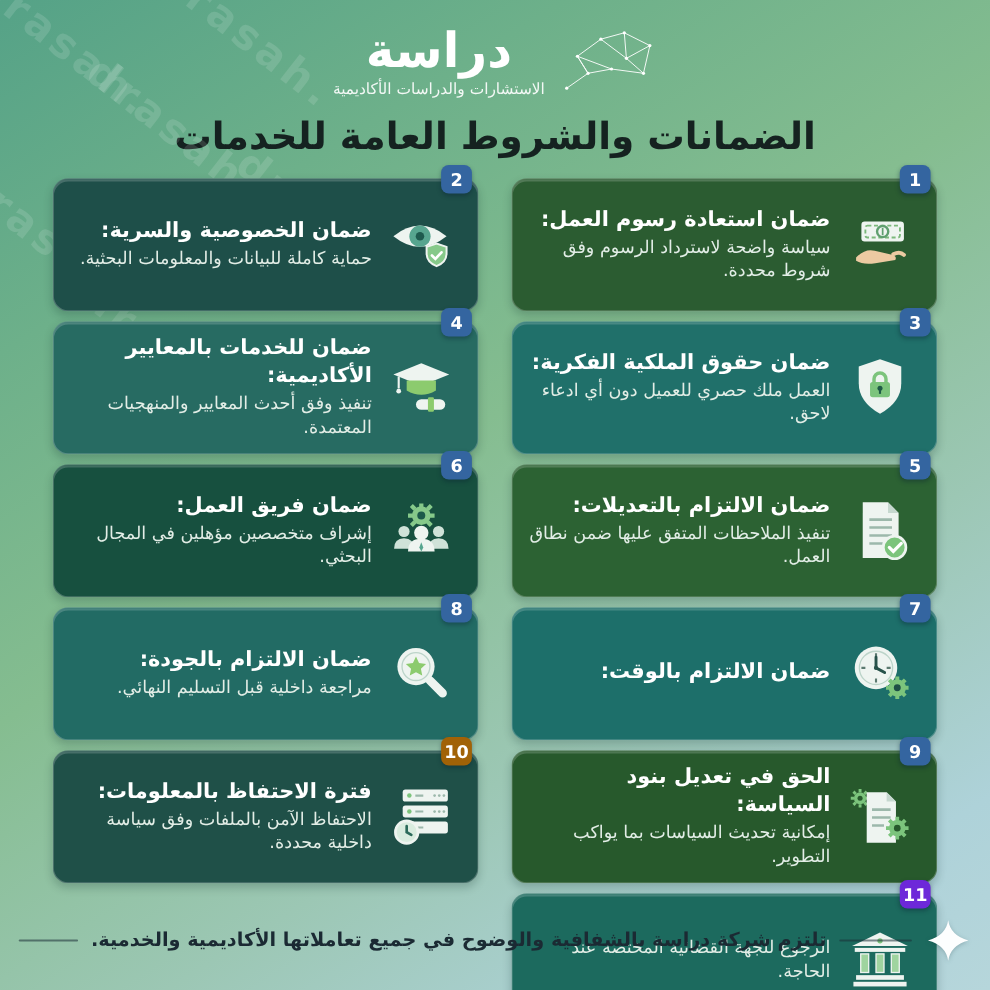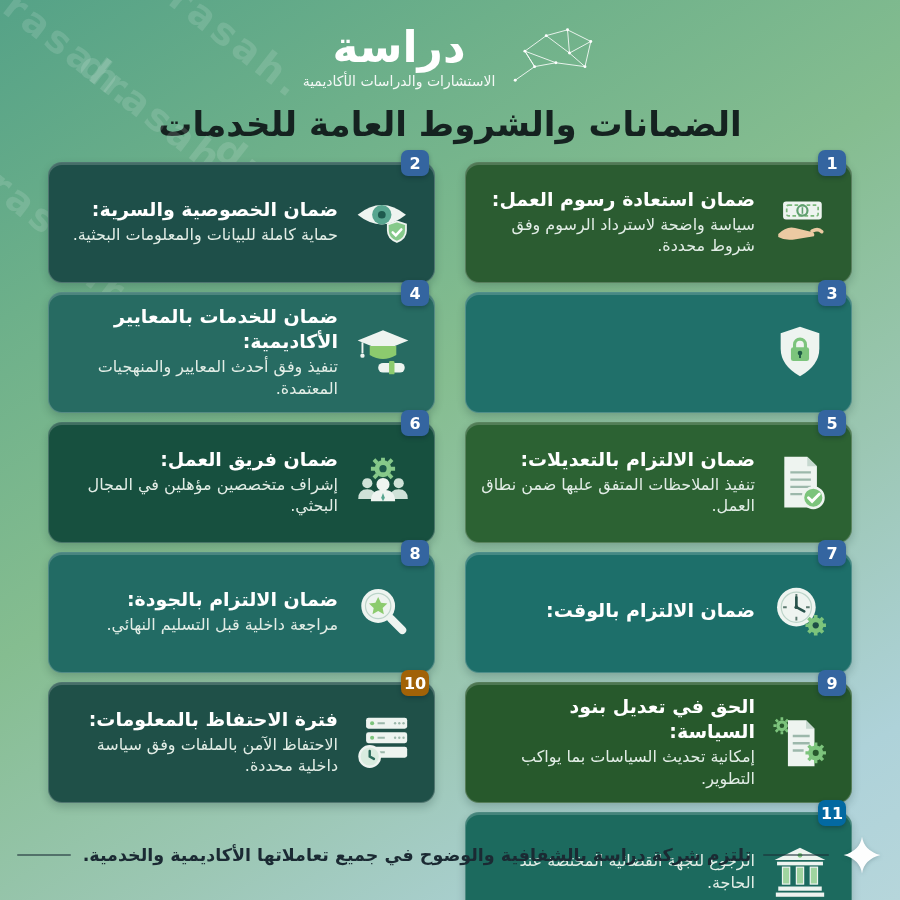--- a/index.html
+++ b/index.html
@@ -145,20 +145,24 @@
     <span class="badge" style="background: rgb(52, 101, 160);">3</span>
     <span class="icon-wrap">
           <svg viewBox="0 0 48 48" width="62" height="58">
   <path d="M24 3 L40 8.5 V21 Q40 35 24 44 Q8 35 8 21 V8.5 Z" fill="#eef4f0"></path>
   <path d="M19.5 21 v-3.2 a4.5 4.5 0 0 1 9 0 V21" fill="none" stroke="#7cc47c" stroke-width="2.6"></path>
   <rect x="16.5" y="20" width="15" height="11.5" rx="2" fill="#7cc47c"></rect>
   <circle cx="24" cy="24.8" r="1.9" fill="#1f5a46"></circle>
   <rect x="23.2" y="25.8" width="1.6" height="3.2" fill="#1f5a46"></rect>
 </svg>
         </span>
+    <div class="texts">
+      <h3 class="card-heading">ضمان حقوق الملكية الفكرية:</h3>
+      <p class="card-body">العمل ملك حصري للعميل دون أي ادعاء لاحق.</p>
+    </div>
   </div>
 
   <div class="card" style="background: rgb(39, 107, 98);">
     <span class="badge" style="background: rgb(52, 101, 160);">4</span>
     <span class="icon-wrap">
           <svg viewBox="0 0 48 48" width="66" height="58">
   <polygon points="24,6 45,14.5 24,23 3,14.5" fill="#eef4f0"></polygon>
   <path d="M13 19 v7.5 q11 6.5 22 0 V19" fill="#8ccb6e"></path>
   <path d="M7 16 v9" stroke="#eef4f0" stroke-width="1.6"></path>
   <circle cx="7" cy="27" r="1.8" fill="#eef4f0"></circle>
@@ -314,21 +318,21 @@
   <path d="M13 31.5 V36 l3.5 2" stroke="#2b6a5a" stroke-width="2" fill="none" stroke-linecap="round"></path>
 </svg>
         </span>
     <div class="texts">
       <h3 class="card-heading">فترة الاحتفاظ بالمعلومات:</h3>
       <p class="card-body">الاحتفاظ الآمن بالملفات وفق سياسة داخلية محددة.</p>
     </div>
   </div>
 
   <div class="card" style="background: rgb(28, 106, 94);">
-    <span class="badge" style="background: #0369a1;">11</span>
+    <span class="badge" style="background: #6d28d9;">11</span>
     <span class="icon-wrap">
           <svg viewBox="0 0 48 48" width="62" height="58">
   <polygon points="24,4 45,14 3,14" fill="#eef4f0"></polygon>
   <circle cx="24" cy="10.2" r="2" fill="#7cc47c"></circle>
   <rect x="5" y="15.5" width="38" height="3" fill="#eef4f0"></rect>
   <g fill="#9fd49f" stroke="#eef4f0" stroke-width="1">
     <rect x="9.5" y="20" width="6" height="14"></rect>
     <rect x="21" y="20" width="6" height="14"></rect>
     <rect x="32.5" y="20" width="6" height="14"></rect>
   </g>

